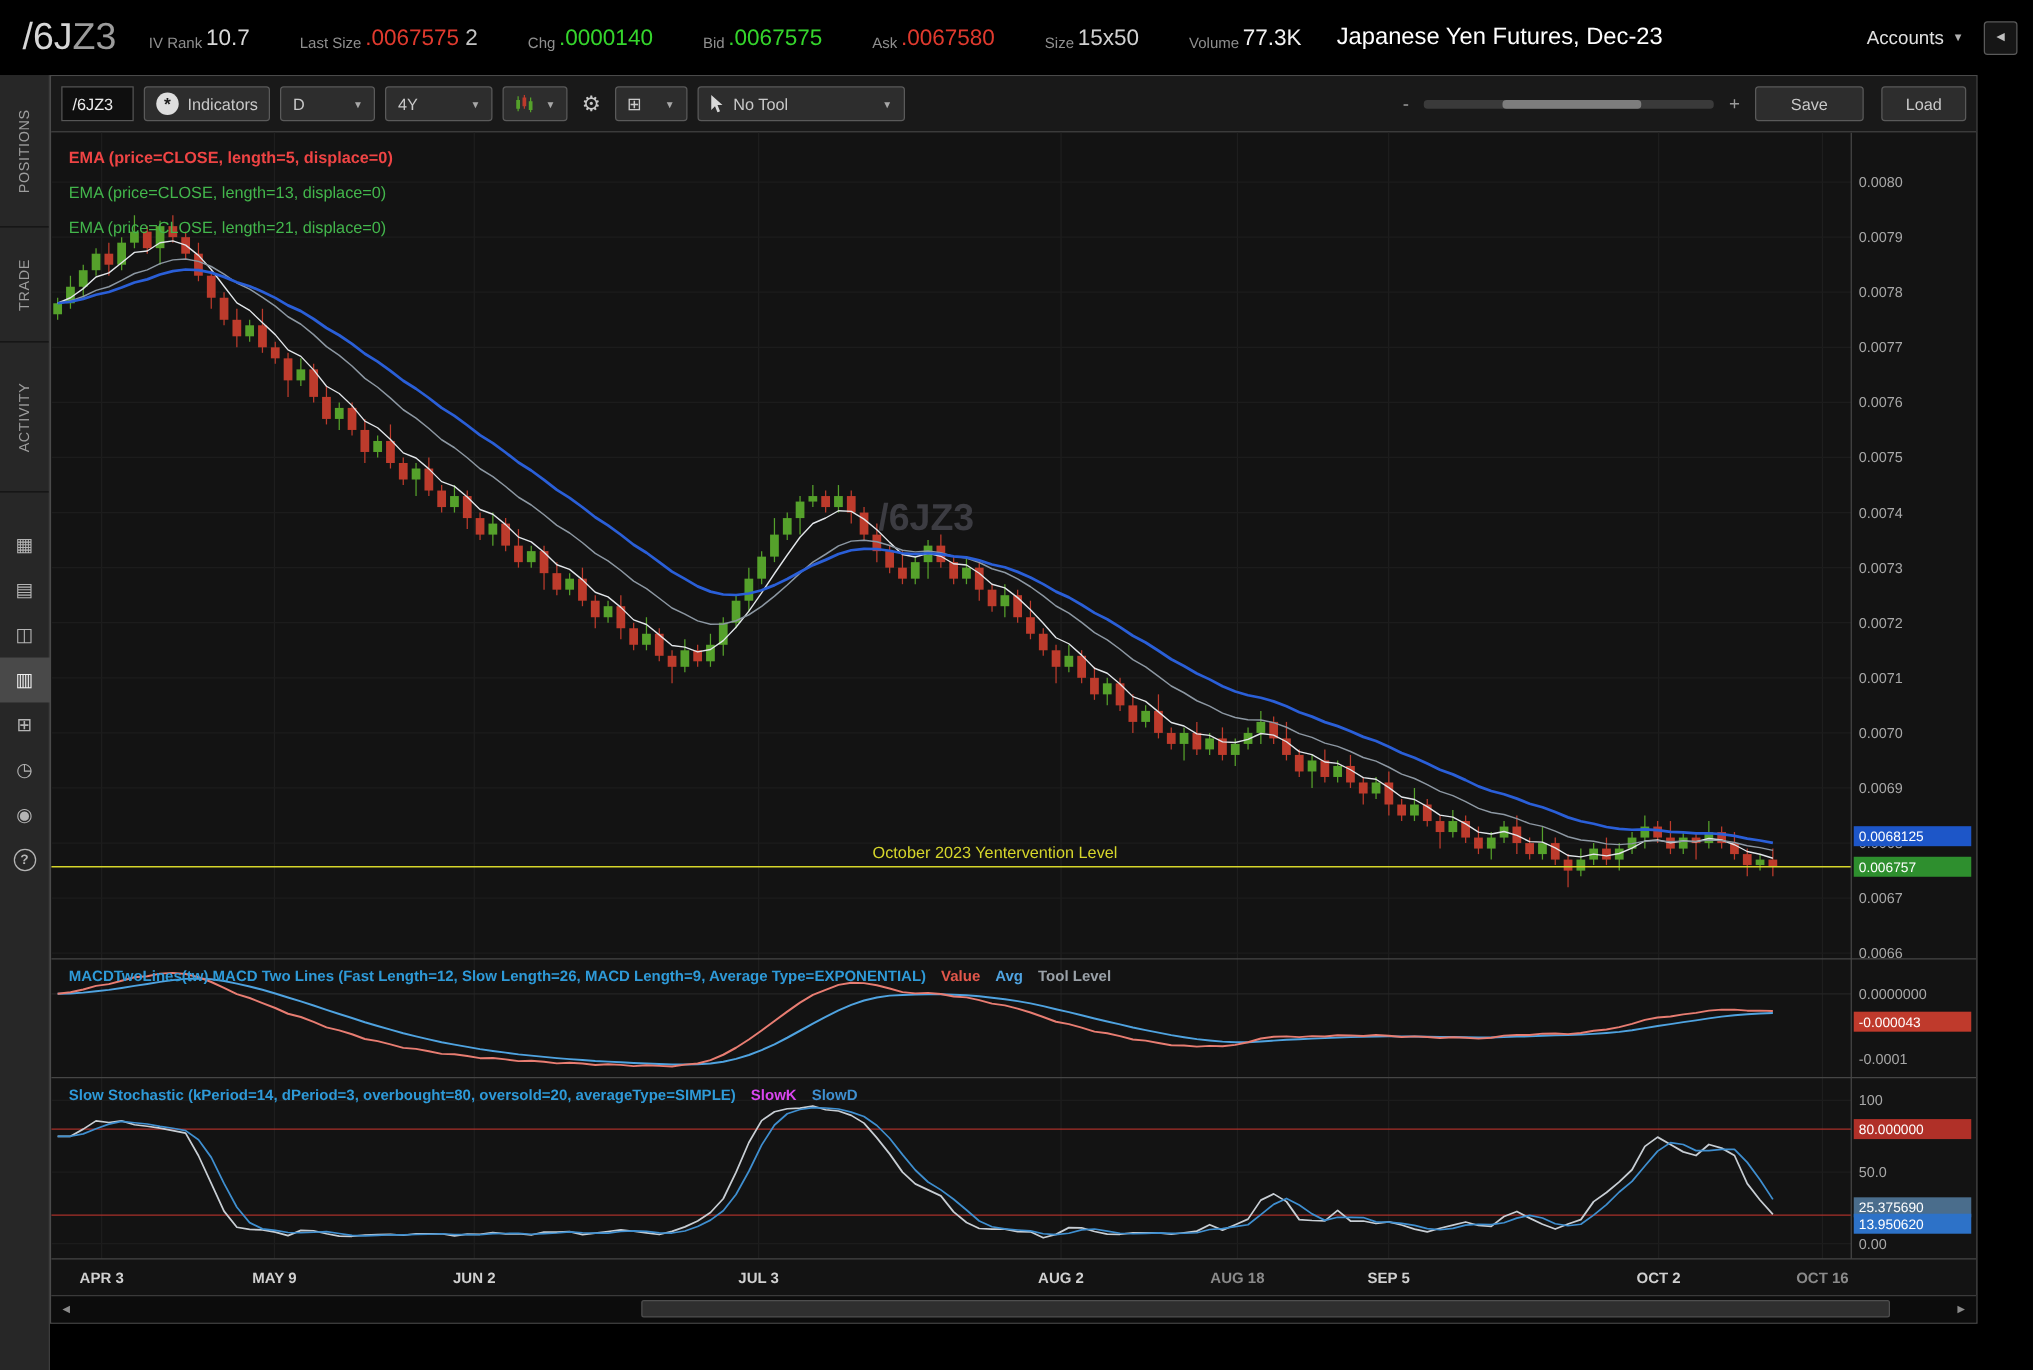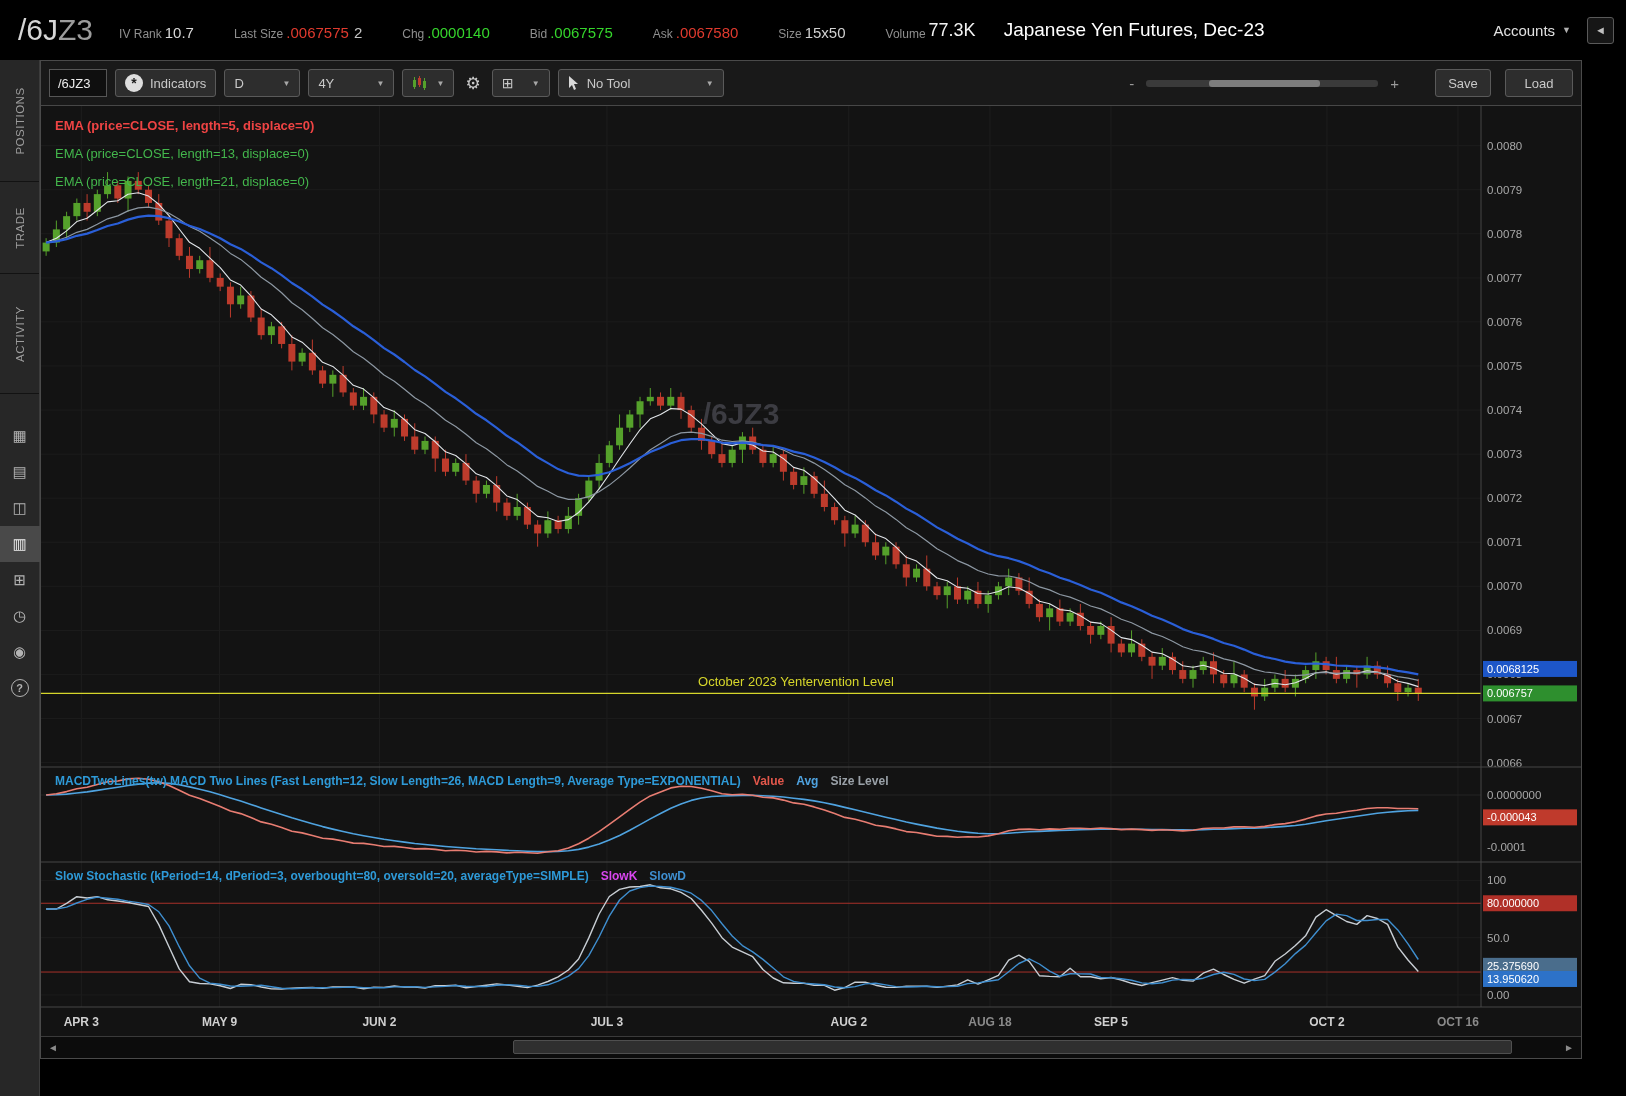--- a/index.html
+++ b/index.html
@@ -7,21 +7,21 @@
     font-family:"Liberation Sans",sans-serif;color:#ccc}
   .app{position:relative;width:1626px;height:1096px;background:#000}
 
   
   .header{height:60px;display:flex;align-items:center;padding:0 12px;background:#000}
   .symbol{font-size:30px;margin:0 26px 0 6px;white-space:nowrap}
   .symbol .root{color:#d6d6d6}.symbol .suffix{color:#9c9c9c}
   .hfields{display:flex;gap:40px;align-items:flex-end}
   .hfield{display:flex;flex-direction:row;align-items:flex-end;gap:3px}
   .hlabel{font-size:12px;color:#8f8f8f}
-  .hvalue{font-size:15px;color:#d8d8d8;white-space:nowrap}
+  .hvalue{font-size:18px;color:#d8d8d8;white-space:nowrap}
   .hvalue .v2{color:#c4c4c4;margin-left:5px}
   .vol .hvalue{font-size:18px;color:#f2f2f2}
   .title{font-size:19px;color:#fff;margin-left:28px;white-space:nowrap}
   .hright{margin-left:auto;display:flex;align-items:center;gap:16px}
   .accounts{display:flex;align-items:center;gap:7px;font-size:15px;color:#e0e0e0;cursor:pointer}
   .accounts .chev{font-size:9px;color:#b0b0b0}
   .collapse-btn{width:27px;height:27px;border:1px solid #5a5a5a;border-radius:3px;
     display:flex;align-items:center;justify-content:center;font-size:11px;color:#c0c0c0;background:#161616;cursor:pointer}
 
   
@@ -48,21 +48,21 @@
   .tbtn .chev{font-size:8px;color:#a8a8a8;margin-left:auto}
   .dd-d{width:76px}.dd-4y{width:86px}.dd-ct{width:52px}.dd-grid{width:58px}.dd-tool{width:166px}
   .ind-icon{width:18px;height:18px;border-radius:50%;background:#dedede;color:#1c1c1c;font-weight:bold;
     display:flex;align-items:center;justify-content:center;font-size:14px;line-height:1}
   .icon-btn{background:none;border:none;color:#c9c9c9;font-size:17px;cursor:pointer;padding:0 3px}
   .grid-glyph{font-size:14px;color:#c9c9c9}
   .zoom{margin-left:auto;display:flex;align-items:center;gap:12px}
   .zoom .zlabel{font-size:15px;color:#9a9a9a;cursor:pointer}
   .zoom-track{width:232px;height:7px;background:#3a3a3a;border-radius:3px;position:relative;cursor:pointer}
   .zoom-thumb{position:absolute;left:27%;width:48%;top:0;height:7px;background:#7d7d7d;border-radius:3px}
-  .save-btn{margin-left:28px;justify-content:center;width:56px}
+  .save-btn{margin-left:4px;justify-content:center;width:87px}
   .load-btn{margin-left:6px;justify-content:center;width:68px}
 
   .chart-body{position:relative;width:1540px;height:930px}
   svg{display:block}
   svg text{font-family:"Liberation Sans",sans-serif}
 
   .ema-labels{position:absolute;top:6px;left:14px;font-size:13px;line-height:28px;cursor:pointer}
   .study-row{position:absolute;left:14px;font-size:12px;font-weight:bold;display:flex;gap:12px;white-space:nowrap;cursor:pointer}
   .macd-row{top:668px}.stoch-row{top:763px}
 
@@ -574,21 +574,21 @@
         <div class="ema-labels">
           <div style="color: #ef4444; font-weight: bold;">EMA (price=CLOSE, length=5, displace=0)</div>
           <div style="color: rgb(67, 182, 76);">EMA (price=CLOSE, length=13, displace=0)</div>
           <div style="color: rgb(67, 182, 76);">EMA (price=CLOSE, length=21, displace=0)</div>
         </div>
 
         <div class="study-row macd-row">
           <span style="color: rgb(46, 154, 216);">MACDTwoLines(tw) MACD Two Lines (Fast Length=12, Slow Length=26, MACD Length=9, Average Type=EXPONENTIAL)</span>
           <span style="color: rgb(226, 87, 75);">Value</span>
           <span style="color: rgb(79, 163, 224);">Avg</span>
-          <span style="color: rgb(154, 161, 168);">Size Level</span>
+          <span style="color: rgb(154, 161, 168);">Tool Level</span>
         </div>
 
         <div class="study-row stoch-row">
           <span style="color: rgb(46, 154, 216);">Slow Stochastic (kPeriod=14, dPeriod=3, overbought=80, oversold=20, averageType=SIMPLE)</span>
           <span style="color: #d946ef;">SlowK</span>
           <span style="color: rgb(63, 143, 208);">SlowD</span>
         </div>
       </div>
 
       <div class="hscroll">

